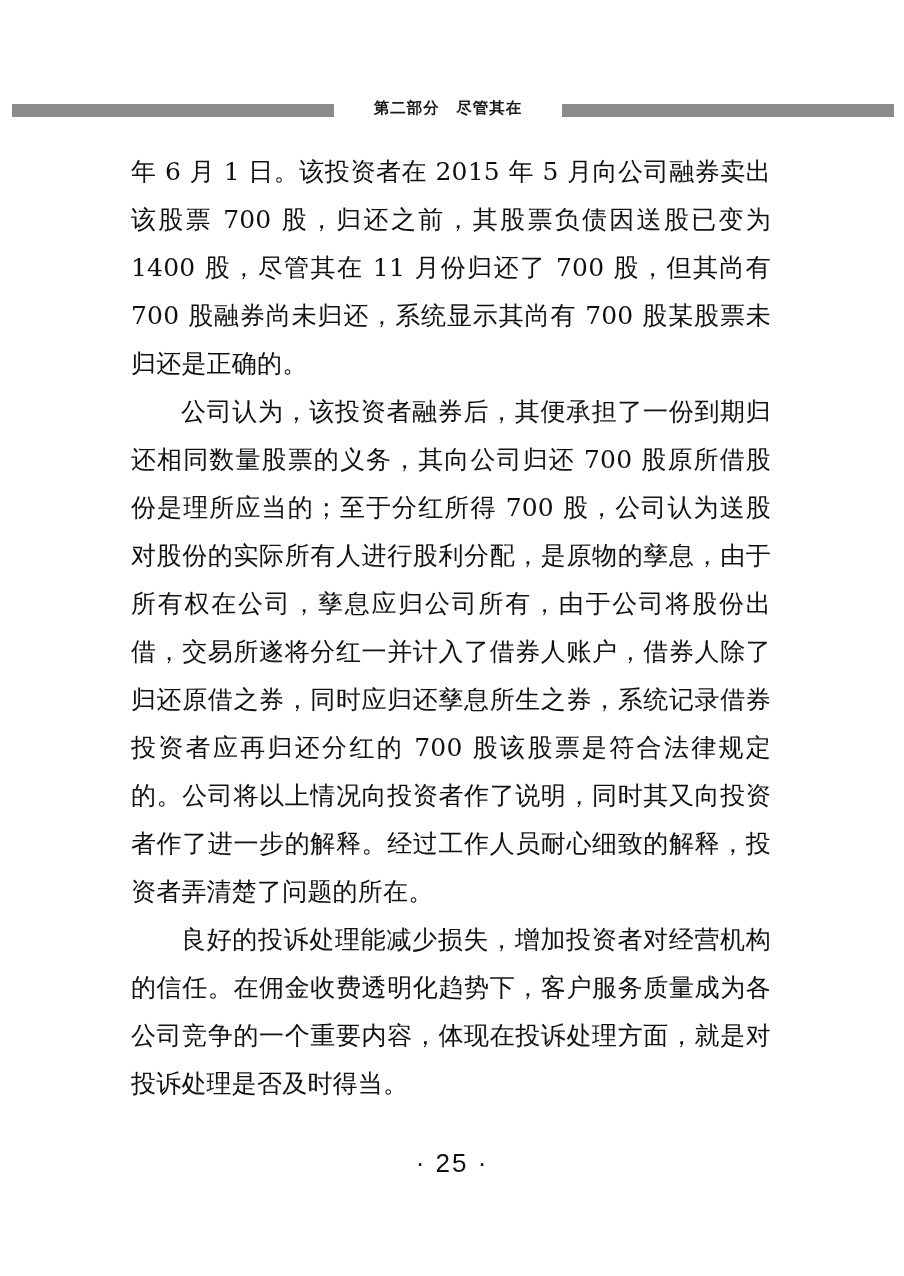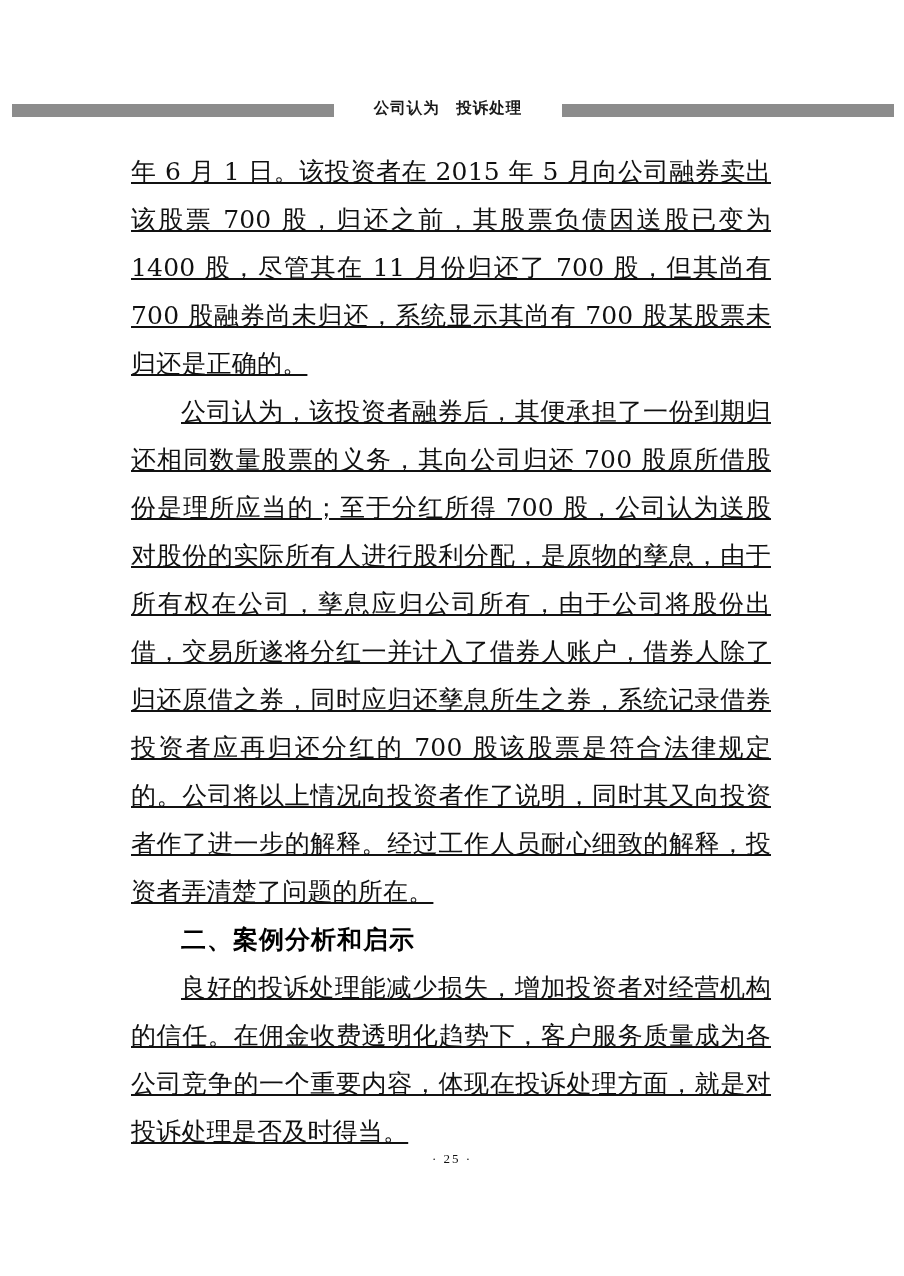--- a/index.html
+++ b/index.html
@@ -67,21 +67,20 @@
     width: 640px;
   }
   p.para {
     margin: 0;
     font-size: 25px;
     line-height: 48px;
     text-align: justify;
     text-justify: inter-ideograph;
     letter-spacing: 0.2px;
     color: #111111;
-    text-decoration: underline;
   }
   p.indent {
     text-indent: 50px;
   }
   h2.section-heading {
     margin: 0;
     font-family: "DejaVu Sans", "Liberation Sans", sans-serif;
     font-weight: bold;
     font-size: 25px;
     line-height: 48px;
@@ -93,41 +92,40 @@
   
   .footer {
     position: absolute;
     left: 0;
     top: 1148px;
     width: 904px;
     text-align: center;
   }
   .page-number {
     display: inline-block;
-    font-family: Liberation Serif, serif;
-    font-size: 13px;
+    font-family: Liberation Sans, sans-serif;
+    font-size: 26px;
     letter-spacing: 2px;
     color: #111111;
   }
 </style>
 </head>
 <body>
 
 <div class="page">
 
   <div class="header">
     <div class="bar-left"></div>
-    <div class="header-title">公司认为　投诉处理</div>
+    <div class="header-title">第二部分　尽管其在</div>
     <div class="bar-right"></div>
   </div>
 
   <div class="content">
     <p class="para">年 6 月 1 日。该投资者在 2015 年 5 月向公司融券卖出该股票 700 股，归还之前，其股票负债因送股已变为 1400 股，尽管其在 11 月份归还了 700 股，但其尚有 700 股融券尚未归还，系统显示其尚有 700 股某股票未归还是正确的。</p>
     <p class="para indent">公司认为，该投资者融券后，其便承担了一份到期归还相同数量股票的义务，其向公司归还 700 股原所借股份是理所应当的；至于分红所得 700 股，公司认为送股对股份的实际所有人进行股利分配，是原物的孳息，由于所有权在公司，孳息应归公司所有，由于公司将股份出借，交易所遂将分红一并计入了借券人账户，借券人除了归还原借之券，同时应归还孳息所生之券，系统记录借券投资者应再归还分红的 700 股该股票是符合法律规定的。公司将以上情况向投资者作了说明，同时其又向投资者作了进一步的解释。经过工作人员耐心细致的解释，投资者弄清楚了问题的所在。</p>
-    <h2 class="section-heading">二、案例分析和启示</h2>
     <p class="para indent">良好的投诉处理能减少损失，增加投资者对经营机构的信任。在佣金收费透明化趋势下，客户服务质量成为各公司竞争的一个重要内容，体现在投诉处理方面，就是对投诉处理是否及时得当。</p>
   </div>
 
   <div class="footer">
     <span class="page-number">· 25 ·</span>
   </div>
 
 </div>
 
 </body></html>

